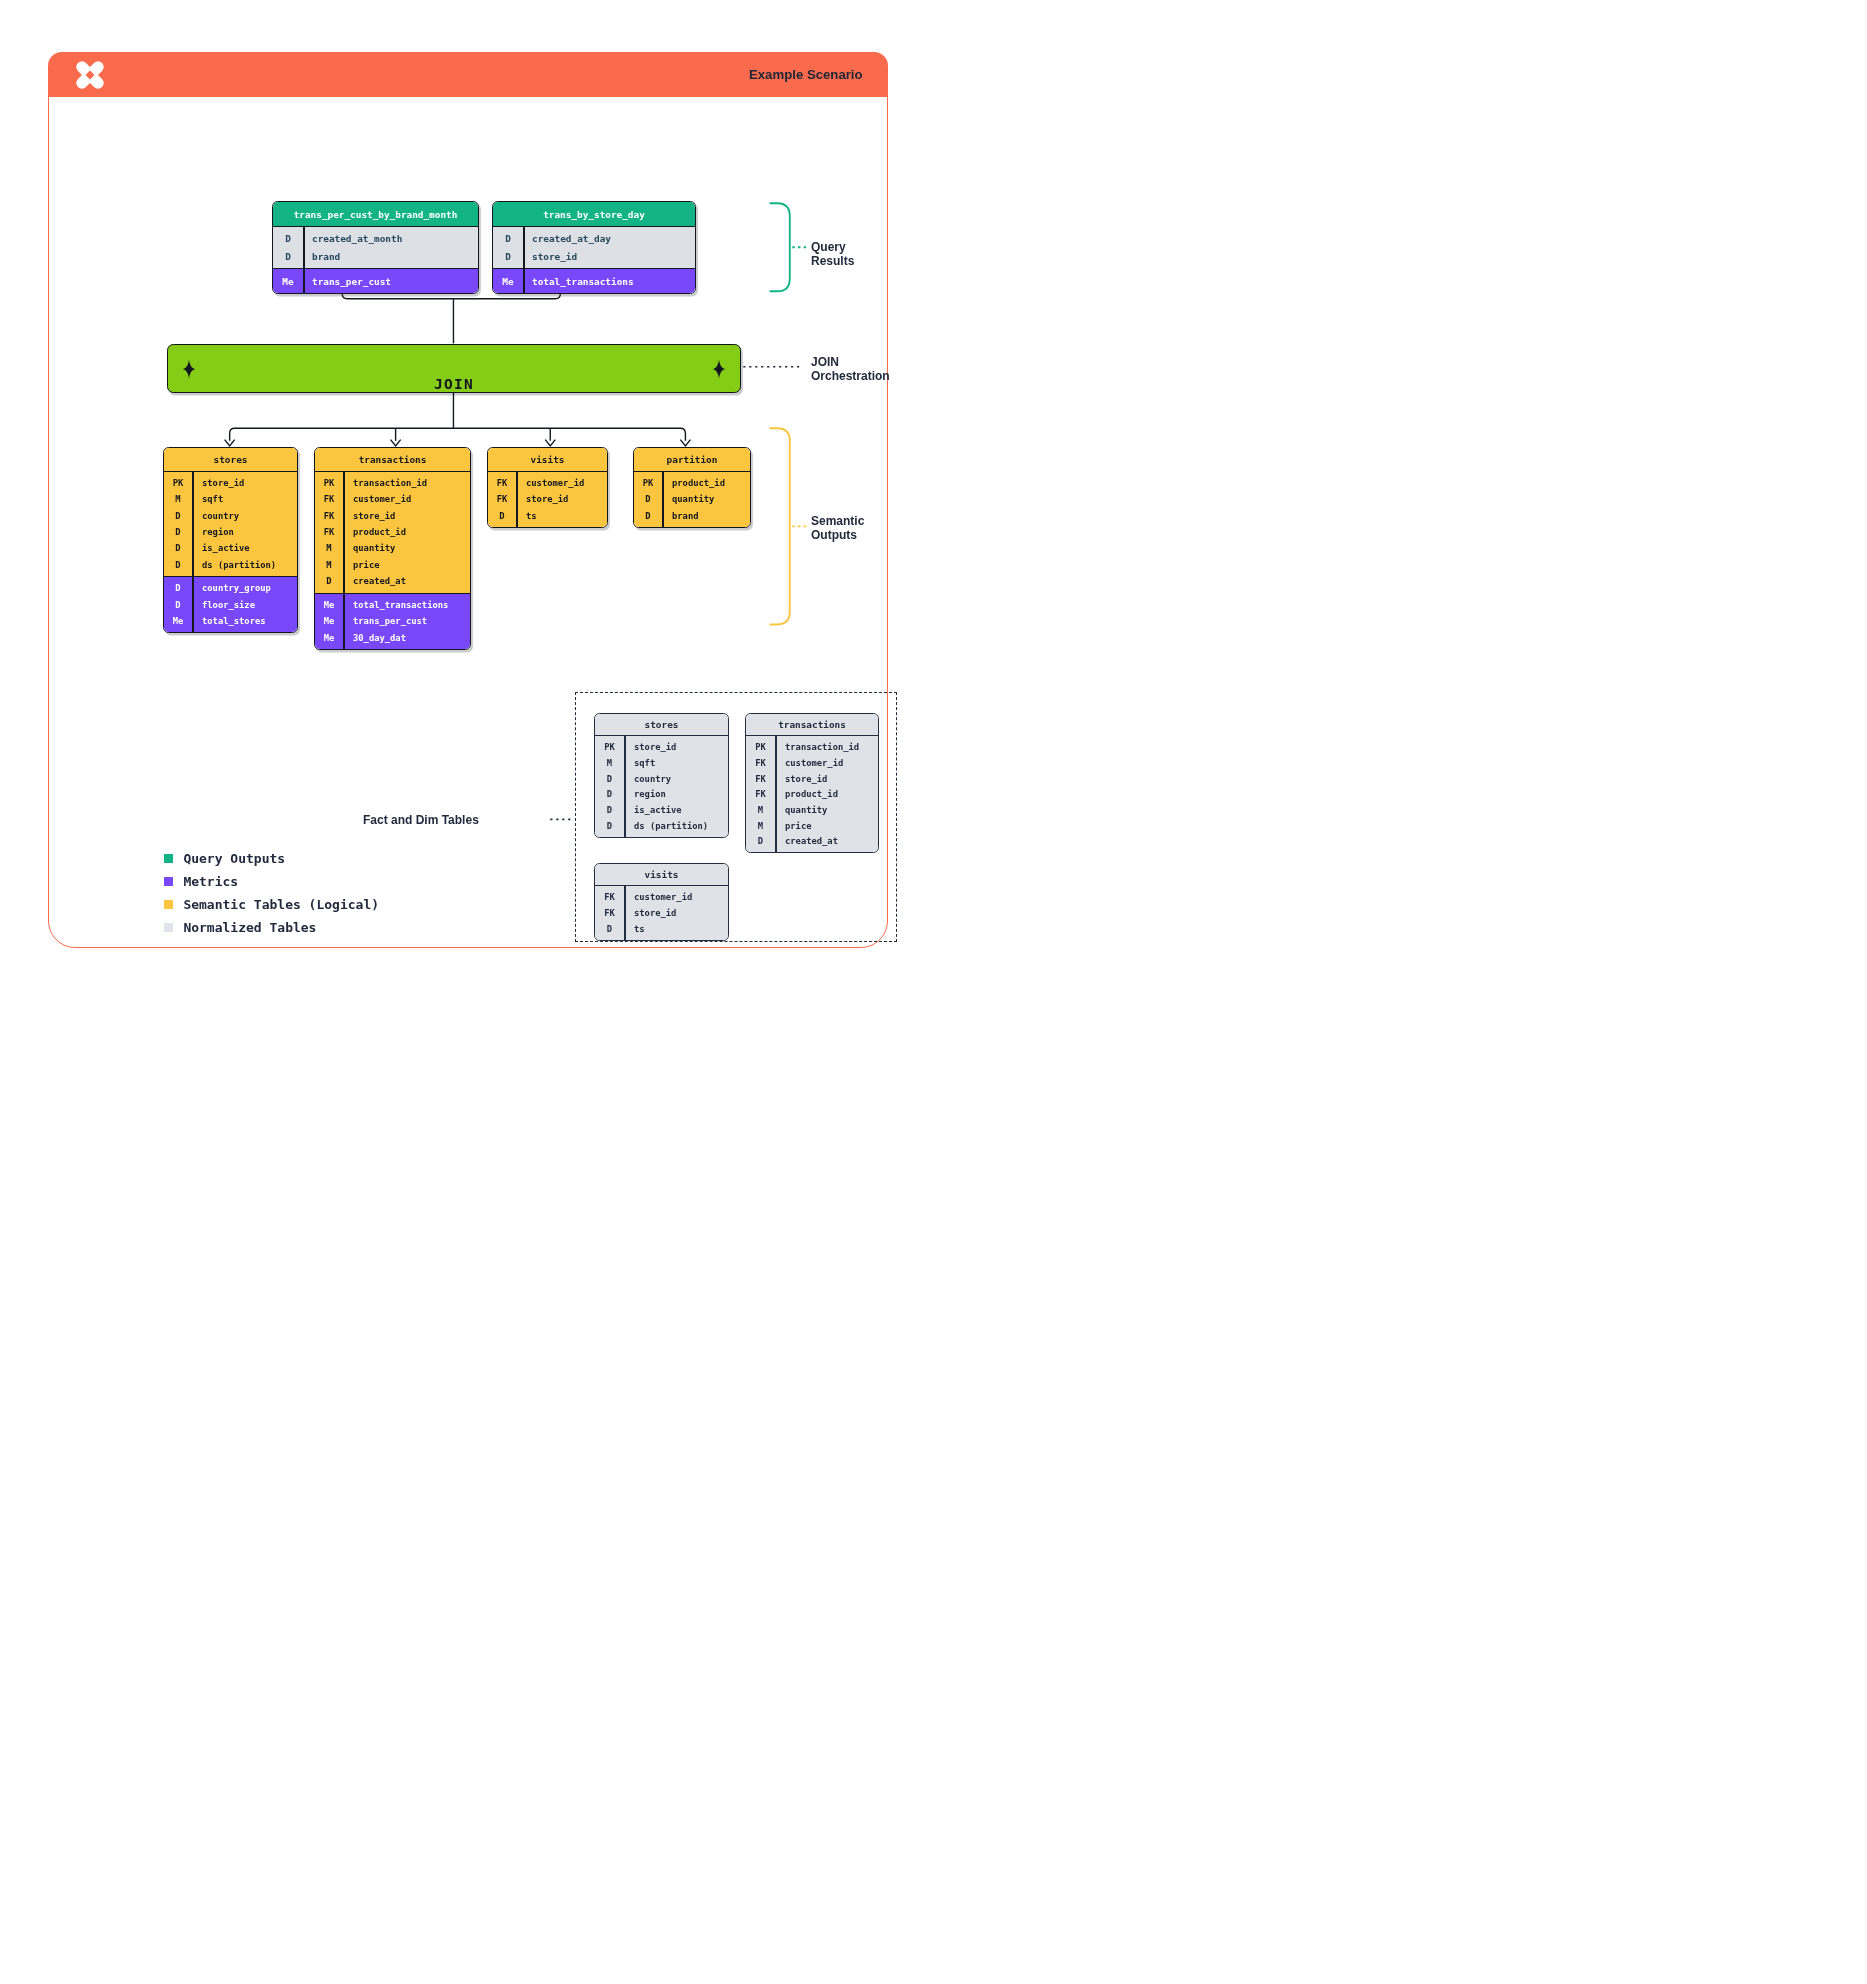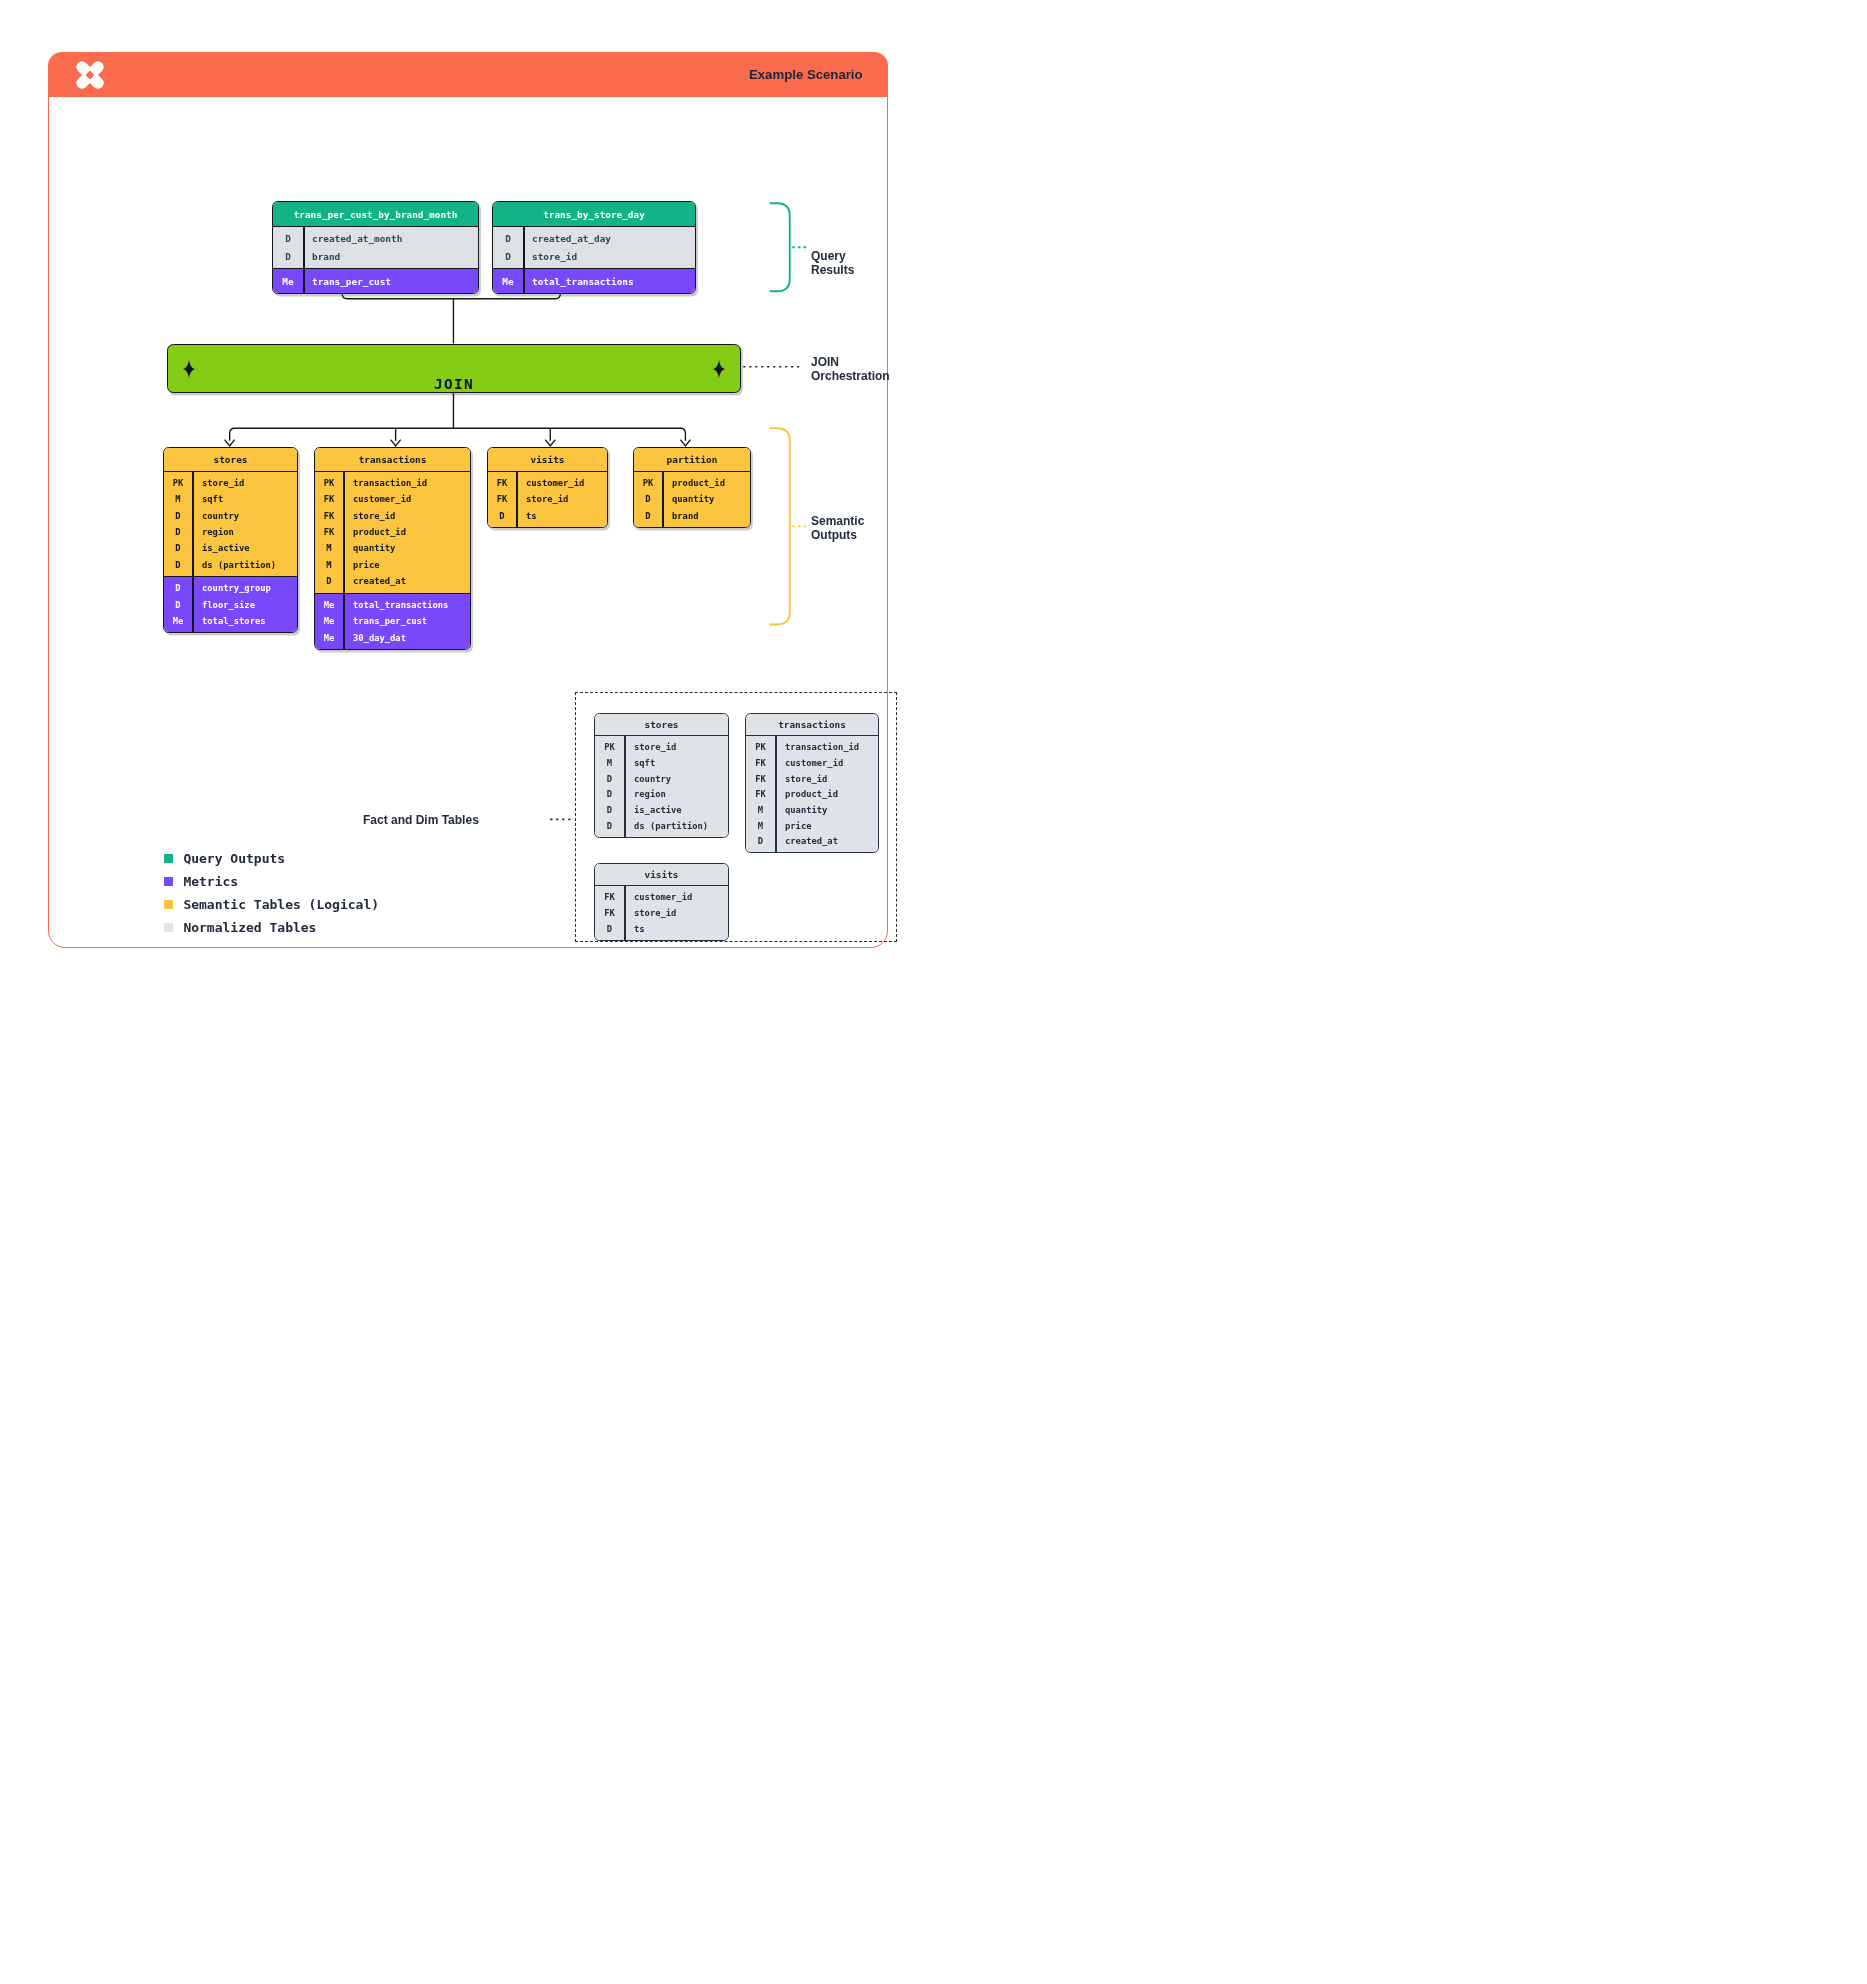--- a/index.html
+++ b/index.html
@@ -1,21 +1,21 @@
 <!DOCTYPE html>
 <html style="font-size:10px"><head>
 <meta charset="utf-8">
 <style>
   html,body{margin:0;padding:0;background:#ffffff;}
   .page{position:relative;width:934px;height:992px;background:#fff;overflow:hidden;
         font-family:"Liberation Sans","DejaVu Sans",sans-serif;}
 
   
   .card{position:absolute;left:48px;top:52px;width:838px;height:894px;
-        border:1.6px solid #F96B4C;border-radius:17px;background:#fff;text-decoration:underline;}
+        border:1.6px solid #F96B4C;border-radius:27px;background:#fff;text-decoration:underline;}
   .card-header{position:absolute;left:-0.6px;top:-0.6px;right:-0.6px;height:45px;background:#FA6A4C;
         border-radius:14px 14px 0 0;display:flex;align-items:center;}
   .card-title{position:absolute;right:25px;top:0;height:45px;display:flex;align-items:center;
         font-weight:bold;font-size:13.2px;color:#1E2638;}
   .logo{position:absolute;left:25px;top:5.7px;width:34px;height:34px;}
 
   
   .tbl{position:absolute;border:1.6px solid #14161F;border-radius:5.7px;overflow:hidden;
        box-shadow:1.9px 2.5px 0 rgba(20,22,31,.22);z-index:3;
        font-family:"DejaVu Sans Mono",monospace;font-weight:bold;}
@@ -68,21 +68,21 @@
   .join-bar{position:absolute;left:118px;top:291px;width:572px;height:47px;background:#84cc16;
         border:1.6px solid #14161F;border-radius:6.3px;z-index:3;display:flex;align-items:flex-end;
         justify-content:center;box-shadow:1.9px 2.5px 0 rgba(20,22,31,.22);}
   .join-label{font-family:"DejaVu Sans Mono",monospace;font-weight:bold;font-size:14.5px;
         color:#14161F;letter-spacing:1.3px;}
   .sparkle{position:absolute;top:50%;transform:translateY(-50%);width:14px;height:20px;}
   .sparkle.left{left:14px;} .sparkle.right{right:14px;}
 
   
   .ann{position:absolute;font-weight:bold;font-size:12px;color:#222B3D;line-height:14px;z-index:3;}
-  #ann-query-results{left:762px;top:196px;}
+  #ann-query-results{left:762px;top:187px;}
   #ann-join-orch{left:762px;top:302px;width:88px;}
   #ann-semantic{left:762px;top:461px;width:69px;}
   #ann-fact{left:314px;top:760px;width:182px;}
 
   
   .dotted-box{position:absolute;left:526px;top:639px;width:320px;height:248px;
         border:1.3px dashed #222B3D;z-index:1;}
 
   
   .legend{position:absolute;left:115px;top:794px;z-index:3;}

